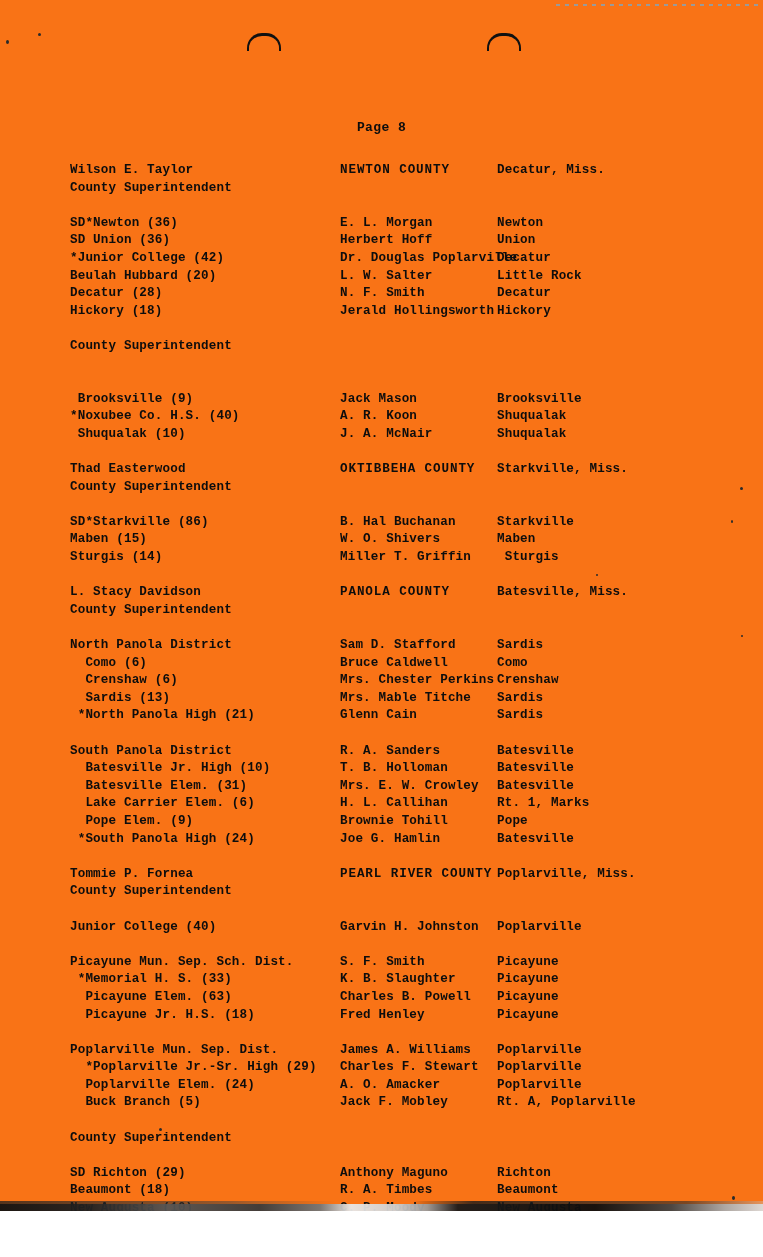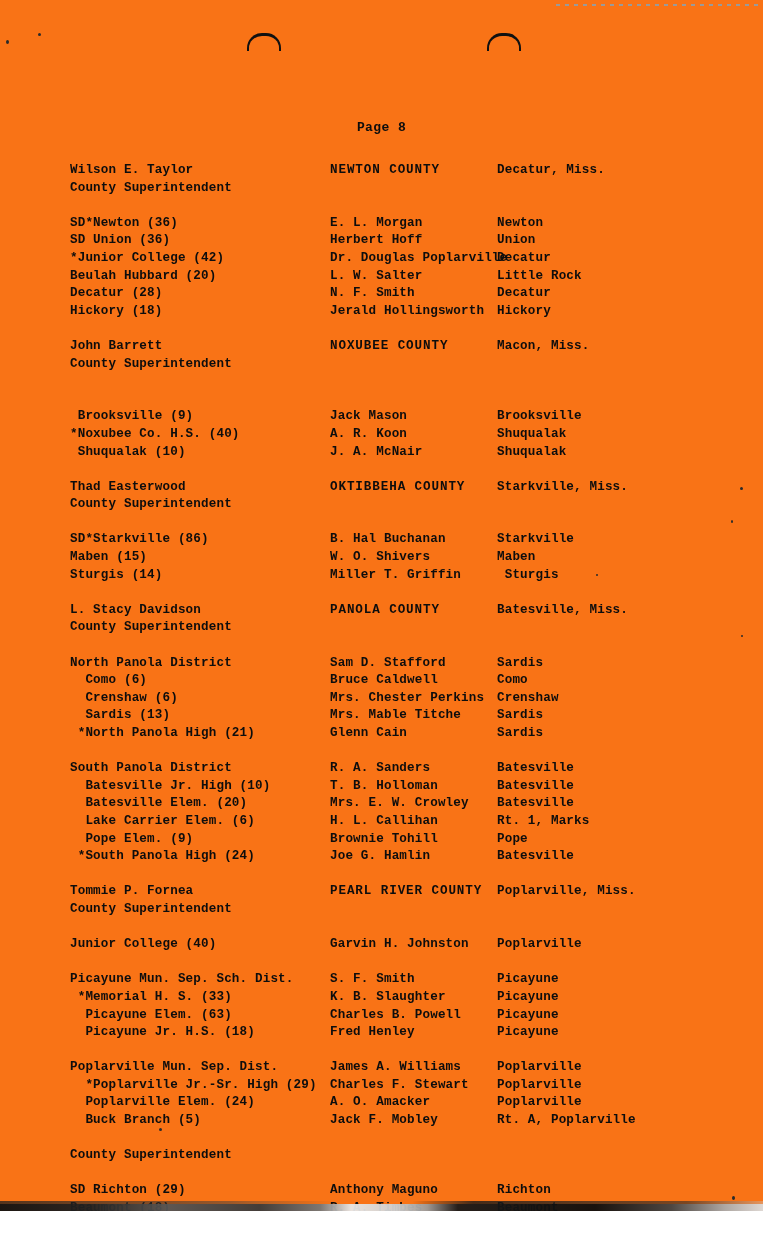--- a/index.html
+++ b/index.html
@@ -116,21 +116,21 @@
   }
   .row.blank { visibility: hidden; }
 
   .col1 {
     position: absolute;
     left: 70px;
     white-space: pre;
   }
   .col2 {
     position: absolute;
-    left: 330px;
+    left: 340px;
     white-space: pre;
   }
   .col3 {
     position: absolute;
     left: 497px;
     white-space: pre;
   }
   
   .row.county .col3 { left: 497px; }
 
@@ -162,21 +162,20 @@
       <div class="row"><span class="col1">County Superintendent</span><span class="col2"></span><span class="col3"></span></div>
       <div class="row blank">&nbsp;</div>
       <div class="row"><span class="col1">SD*Newton (36)</span><span class="col2">E. L. Morgan</span><span class="col3">Newton</span></div>
       <div class="row"><span class="col1">SD Union (36)</span><span class="col2">Herbert Hoff</span><span class="col3">Union</span></div>
       <div class="row"><span class="col1">*Junior College (42)</span><span class="col2">Dr. Douglas Poplarville</span><span class="col3">Decatur</span></div>
       <div class="row"><span class="col1">Beulah Hubbard (20)</span><span class="col2">L. W. Salter</span><span class="col3">Little Rock</span></div>
       <div class="row"><span class="col1">Decatur (28)</span><span class="col2">N. F. Smith</span><span class="col3">Decatur</span></div>
       <div class="row"><span class="col1">Hickory (18)</span><span class="col2">Jerald Hollingsworth</span><span class="col3">Hickory</span></div>
       <div class="row blank">&nbsp;</div>
       <div class="block"></div>
-      <div class="row county"><span class="col1">John Barrett</span><span class="col2 county-name">NOXUBEE COUNTY</span><span class="col3">Macon, Miss.</span></div>
       <div class="row"><span class="col1">County Superintendent</span><span class="col2"></span><span class="col3"></span></div>
       <div class="row blank">&nbsp;</div>
       <div class="row blank">&nbsp;</div>
       <div class="row"><span class="col1"> Brooksville (9)</span><span class="col2">Jack Mason</span><span class="col3">Brooksville</span></div>
       <div class="row"><span class="col1">*Noxubee Co. H.S. (40)</span><span class="col2">A. R. Koon</span><span class="col3">Shuqualak</span></div>
       <div class="row"><span class="col1"> Shuqualak (10)</span><span class="col2">J. A. McNair</span><span class="col3">Shuqualak</span></div>
       <div class="row blank">&nbsp;</div>
       <div class="block"></div>
       <div class="row county"><span class="col1">Thad Easterwood</span><span class="col2 county-name">OKTIBBEHA COUNTY</span><span class="col3">Starkville, Miss.</span></div>
       <div class="row"><span class="col1">County Superintendent</span><span class="col2"></span><span class="col3"></span></div>
@@ -190,21 +189,21 @@
       <div class="row"><span class="col1">County Superintendent</span><span class="col2"></span><span class="col3"></span></div>
       <div class="row blank">&nbsp;</div>
       <div class="row"><span class="col1">North Panola District</span><span class="col2">Sam D. Stafford</span><span class="col3">Sardis</span></div>
       <div class="row"><span class="col1">  Como (6)</span><span class="col2">Bruce Caldwell</span><span class="col3">Como</span></div>
       <div class="row"><span class="col1">  Crenshaw (6)</span><span class="col2">Mrs. Chester Perkins</span><span class="col3">Crenshaw</span></div>
       <div class="row"><span class="col1">  Sardis (13)</span><span class="col2">Mrs. Mable Titche</span><span class="col3">Sardis</span></div>
       <div class="row"><span class="col1"> *North Panola High (21)</span><span class="col2">Glenn Cain</span><span class="col3">Sardis</span></div>
       <div class="row blank">&nbsp;</div>
       <div class="row"><span class="col1">South Panola District</span><span class="col2">R. A. Sanders</span><span class="col3">Batesville</span></div>
       <div class="row"><span class="col1">  Batesville Jr. High (10)</span><span class="col2">T. B. Holloman</span><span class="col3">Batesville</span></div>
-      <div class="row"><span class="col1">  Batesville Elem. (20)</span><span class="col2">Mrs. E. W. Crowley</span><span class="col3">Batesville</span></div>
+      <div class="row"><span class="col1">  Batesville Elem. (31)</span><span class="col2">Mrs. E. W. Crowley</span><span class="col3">Batesville</span></div>
       <div class="row"><span class="col1">  Lake Carrier Elem. (6)</span><span class="col2">H. L. Callihan</span><span class="col3">Rt. 1, Marks</span></div>
       <div class="row"><span class="col1">  Pope Elem. (9)</span><span class="col2">Brownie Tohill</span><span class="col3">Pope</span></div>
       <div class="row"><span class="col1"> *South Panola High (24)</span><span class="col2">Joe G. Hamlin</span><span class="col3">Batesville</span></div>
       <div class="row blank">&nbsp;</div>
       <div class="block"></div>
       <div class="row county"><span class="col1">Tommie P. Fornea</span><span class="col2 county-name">PEARL RIVER COUNTY</span><span class="col3">Poplarville, Miss.</span></div>
       <div class="row"><span class="col1">County Superintendent</span><span class="col2"></span><span class="col3"></span></div>
       <div class="row blank">&nbsp;</div>
       <div class="row"><span class="col1">Junior College (40)</span><span class="col2">Garvin H. Johnston</span><span class="col3">Poplarville</span></div>
       <div class="row blank">&nbsp;</div>

